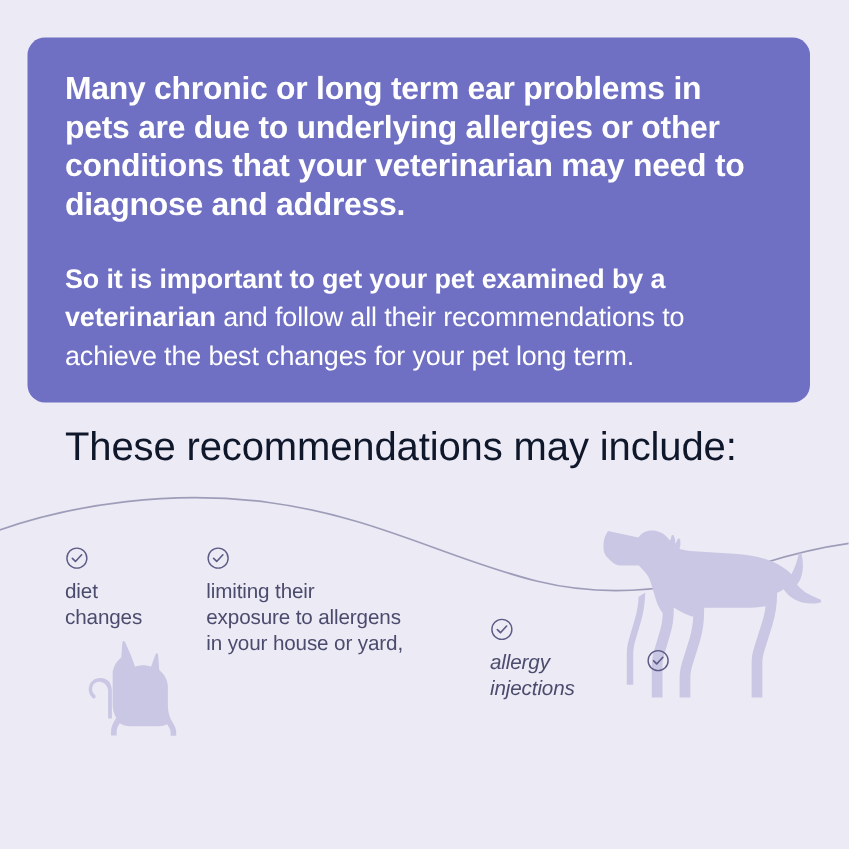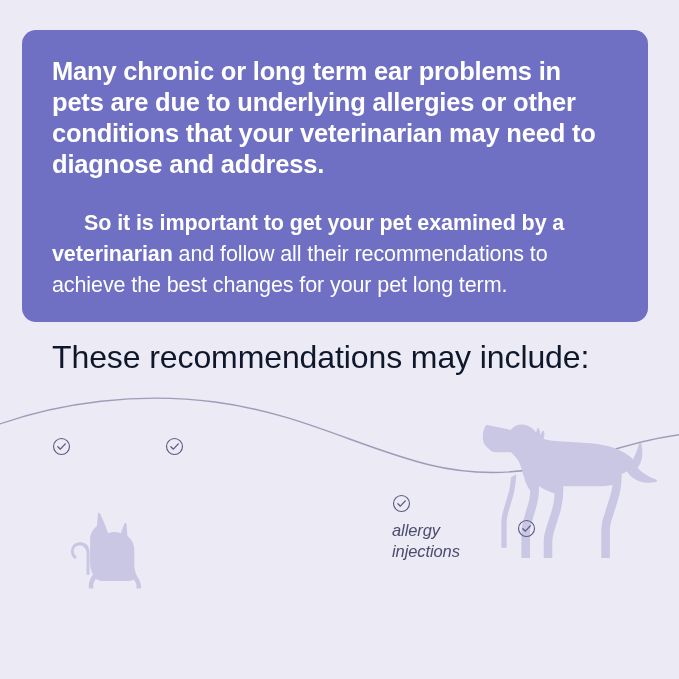--- a/index.html
+++ b/index.html
@@ -39,21 +39,20 @@
   #callout-body {
     color: #ffffff;
     font-size: 21.5px;
     line-height: 31px;
     letter-spacing: -0.1px;
     margin: 0;
     max-width: 600px;
   }
   #callout-body .strong {
     font-weight: bold;
-    margin-left: 32px;
   }
 
   
   #recommendations-heading {
     position: absolute;
     left: 52px;
     top: 342px;
     color: #0f172a;
     font-size: 32px;
     line-height: 30px;
@@ -147,27 +146,32 @@
              l0 24.3 l-5.2 0 l0 -24.3 c0 -4.2 0.6 -8.3 1.8 -12.3 l5.0 -17.0
              c1.5 -5.1 2.4 -10.8 2.7 -16.7 z"></path>
   </g>
 </svg>
 
 <div class="rec-item" id="rec-item-0">
   <svg class="rec-icon" viewBox="0 0 20 20">
     <circle cx="10" cy="10" r="8.4" fill="none" stroke="#5c5c86" stroke-width="1.2"></circle>
     <path d="M6.2 10.2 L8.8 12.8 L14.0 7.2" fill="none" stroke="#5c5c86" stroke-width="1.4" stroke-linecap="round" stroke-linejoin="round"></path>
   </svg>
+  <span class="rec-label">diet
+changes</span>
 </div>
 
 <div class="rec-item" id="rec-item-1">
   <svg class="rec-icon" viewBox="0 0 20 20">
     <circle cx="10" cy="10" r="8.4" fill="none" stroke="#5c5c86" stroke-width="1.2"></circle>
     <path d="M6.2 10.2 L8.8 12.8 L14.0 7.2" fill="none" stroke="#5c5c86" stroke-width="1.4" stroke-linecap="round" stroke-linejoin="round"></path>
   </svg>
+  <span class="rec-label">limiting their
+exposure to allergens
+in your house or yard,</span>
 </div>
 
 <div class="rec-item" id="rec-item-2">
   <svg class="rec-icon" viewBox="0 0 20 20">
     <circle cx="10" cy="10" r="8.4" fill="none" stroke="#5c5c86" stroke-width="1.2"></circle>
     <path d="M6.2 10.2 L8.8 12.8 L14.0 7.2" fill="none" stroke="#5c5c86" stroke-width="1.4" stroke-linecap="round" stroke-linejoin="round"></path>
   </svg>
   <span class="rec-label">allergy
 injections</span>
 </div>

